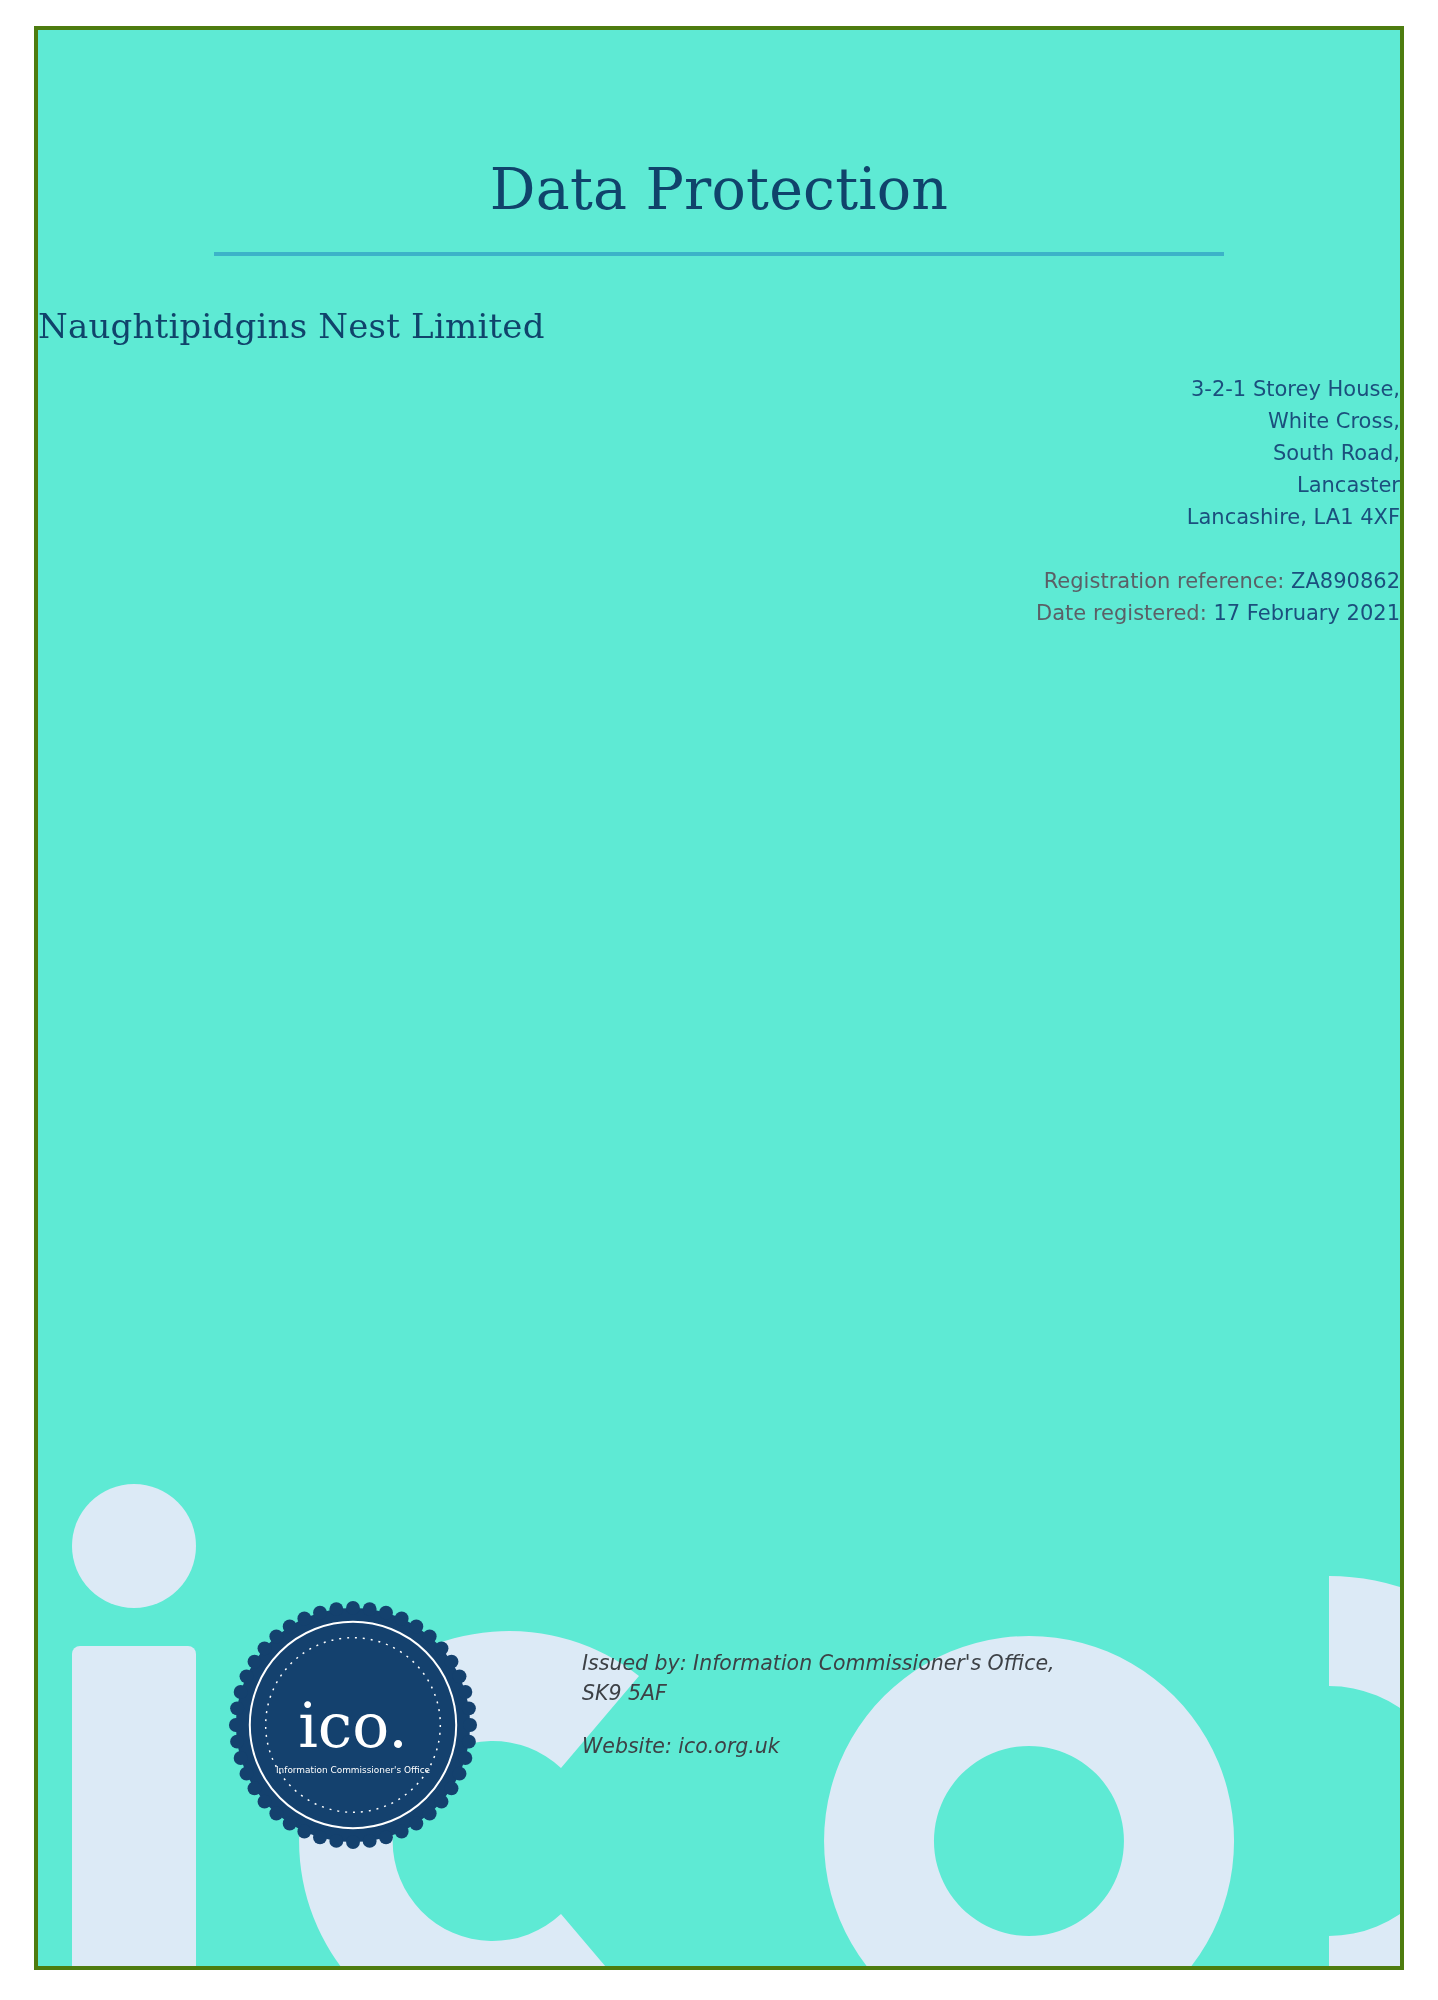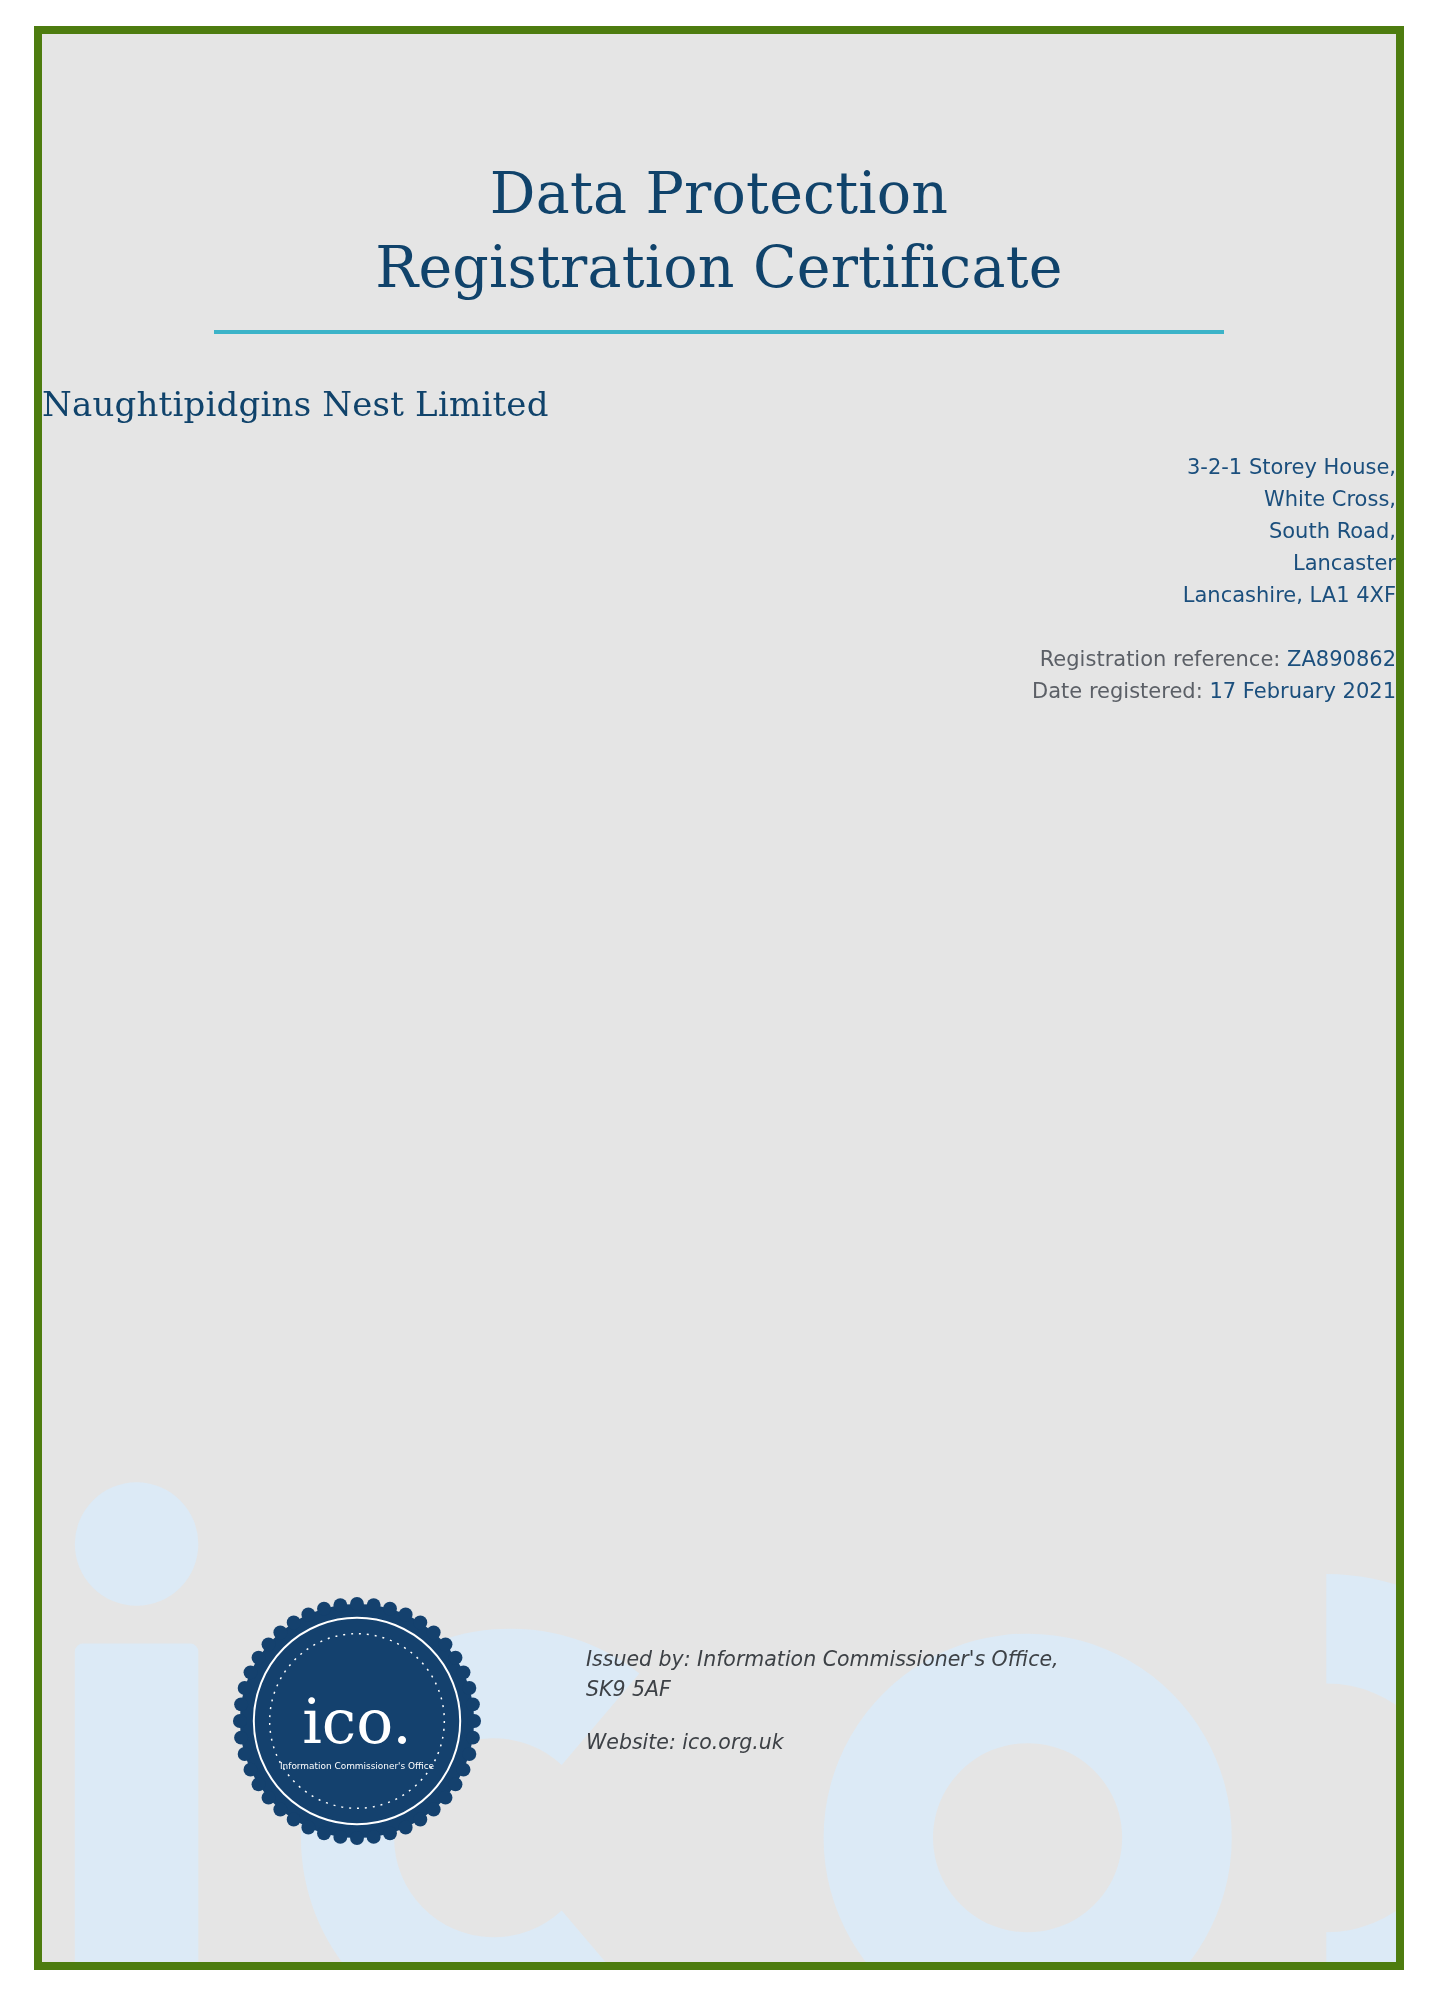--- a/index.html
+++ b/index.html
@@ -20,22 +20,22 @@
     height: 2000px;
     background: #ffffff;
     box-sizing: border-box;
     padding: 26px 34px 30px 34px;
   }
 
   .sheet {
     position: relative;
     width: 100%;
     height: 100%;
-    border: 8px solid #4d7c0f;
-    background: #e5e5e5;
+    border: 4px solid #4d7c0f;
+    background: #5eead4;
     box-sizing: border-box;
     overflow: hidden;
   }
 
   
   .watermark {
     position: absolute;
     left: 0;
     bottom: -40px;
     width: 100%;
@@ -149,21 +149,20 @@
 
           <path d="M1290 330 a230 230 0 0 1 0 470 l0 -110 a120 120 0 0 0 0 -250 Z"></path>
         </g>
       </svg>
     </div>
 
     <div class="content">
 
       <div class="title-block">
         <div class="title-line">Data Protection</div>
-        <div class="title-line">Registration Certificate</div>
       </div>
 
       <div class="rule"></div>
 
       <div class="org-name">Naughtipidgins Nest Limited</div>
 
       <div class="address">
         <div>3-2-1 Storey House,</div>
         <div>White Cross,</div>
         <div>South Road,</div>

